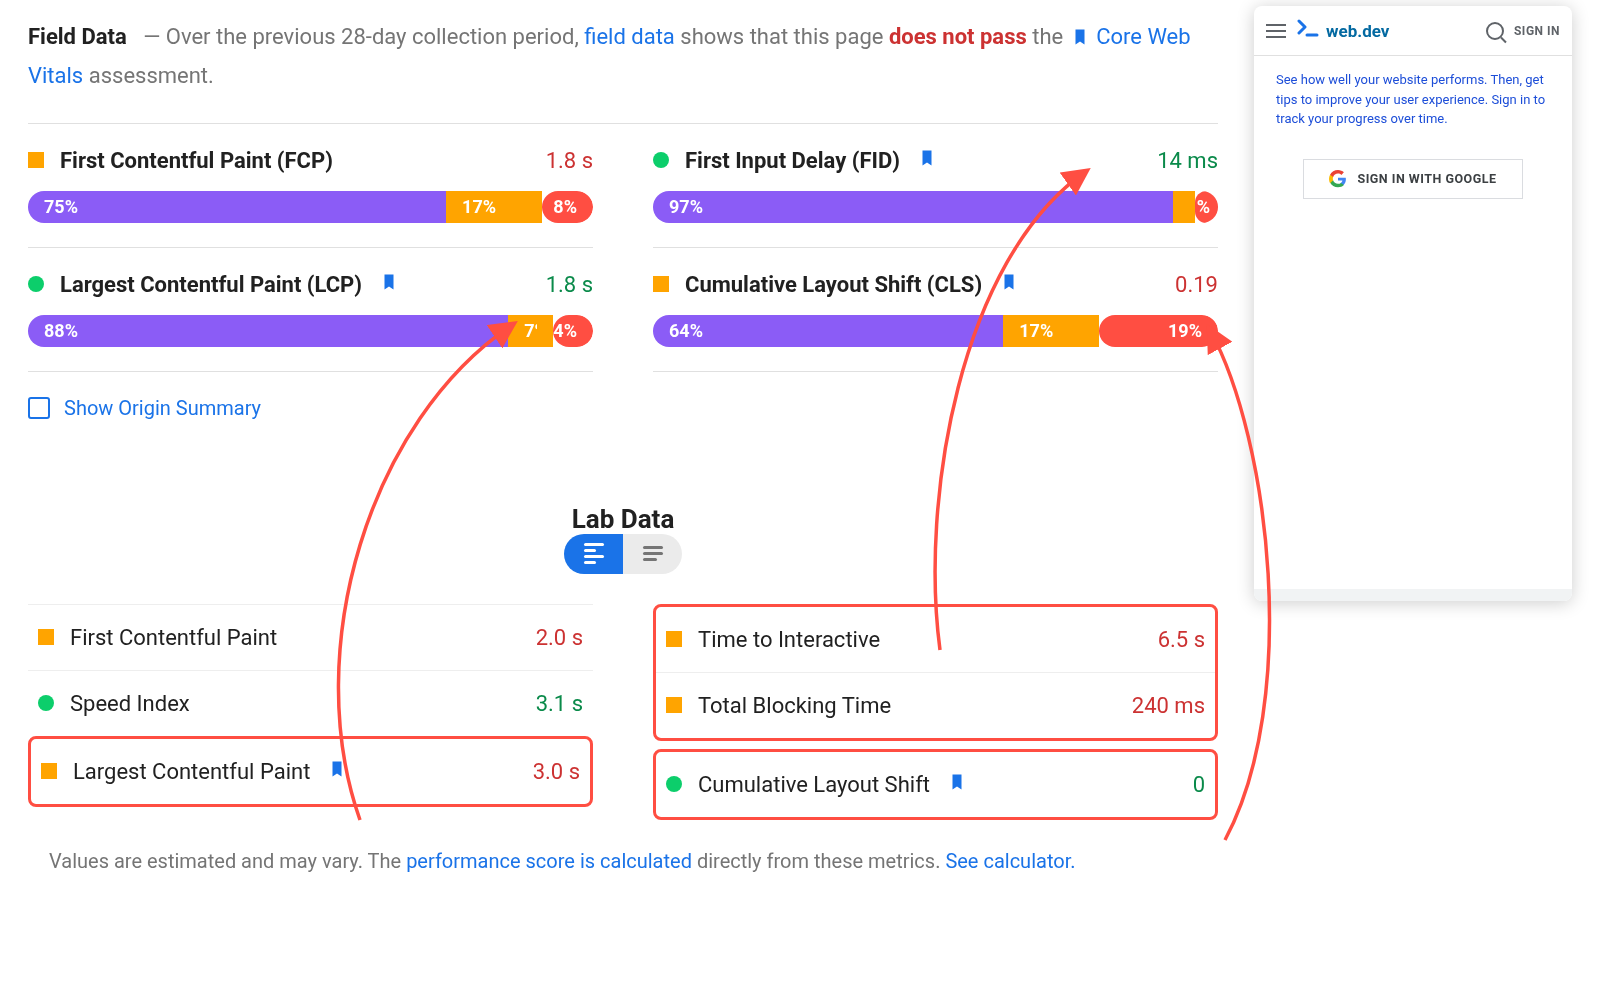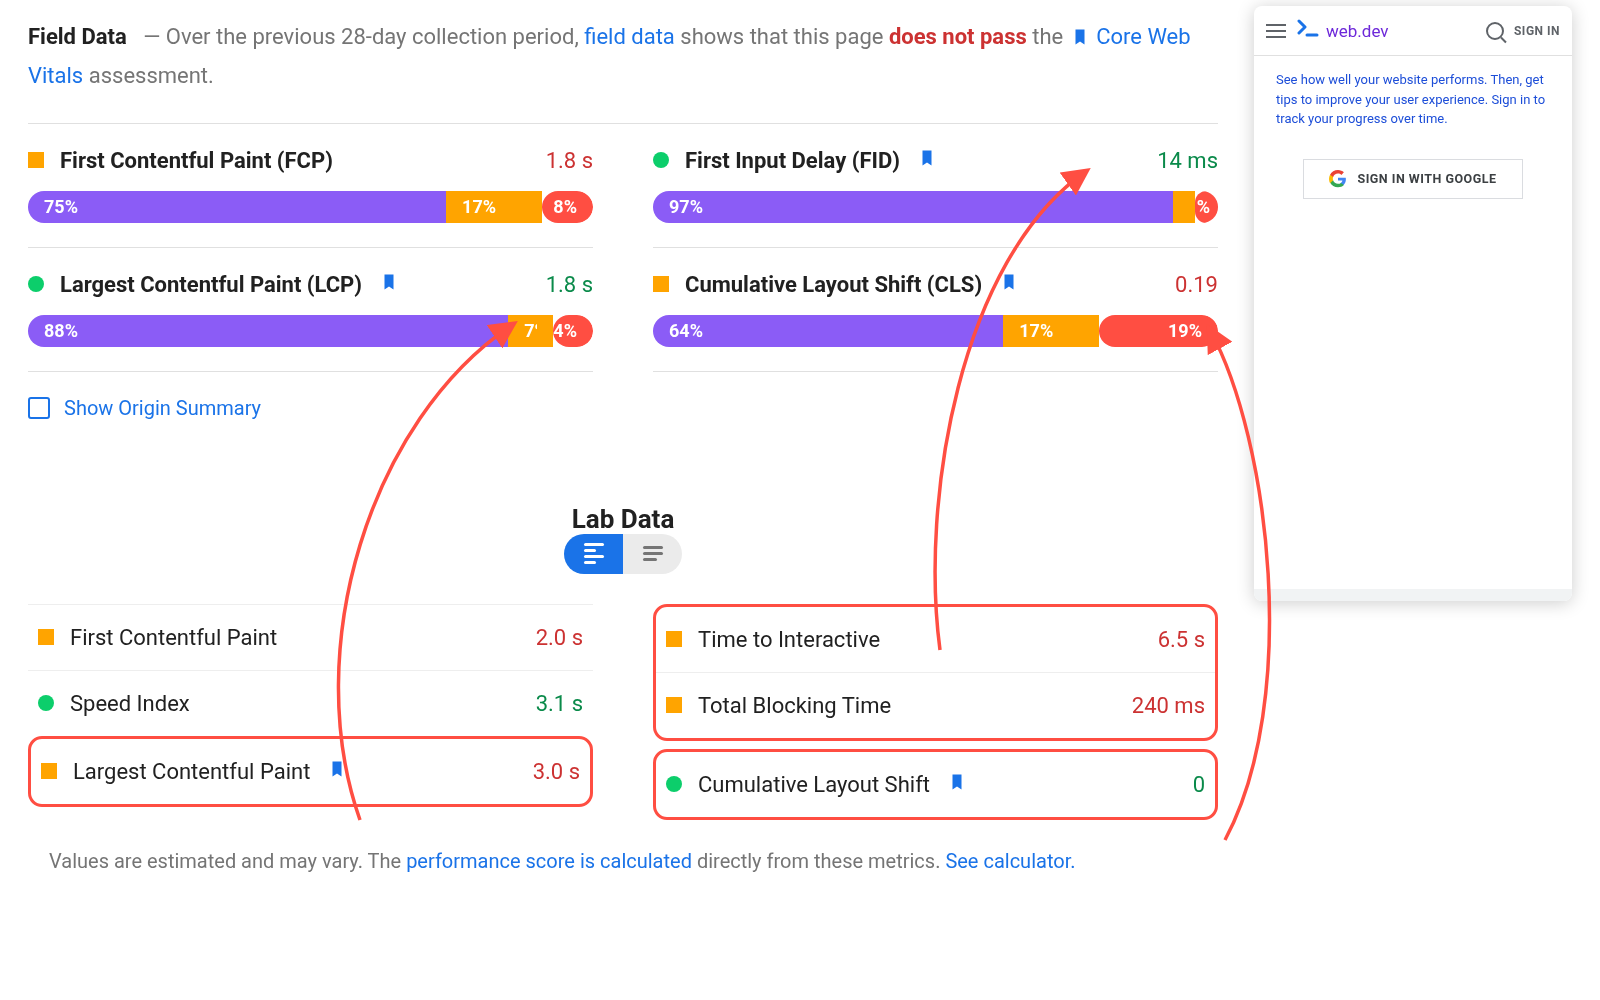--- a/index.html
+++ b/index.html
@@ -115,21 +115,21 @@
   .lab-row {
     display:flex; align-items:center; justify-content:space-between;
     padding: 20px 10px;
     border-top: 1px solid #eee;
   }
   .lab-left { display:flex; align-items:center; gap:16px; }
   .lab-name { font-size:22px; font-weight:400; }
   .lab-val { font-size:22px; }
   .highlight-box {
     border: 3px solid #ff4e42;
-    border-radius: 14px;
+    border-radius: 8px;
   }
   .footer {
     margin-top: 24px;
     font-size: 20px;
     color: #757575;
     line-height: 1.7;
     margin-left: 21px;
   }
   .footer .link-blue { color: #1a73e8; }
 
@@ -154,21 +154,21 @@
     padding: 0 12px;
     border-bottom: 1px solid #e0e0e0;
     gap: 10px;
   }
   .hamburger { width:20px; display:flex; flex-direction:column; gap:4px; }
   .hamburger span { height:2px; background:#5f6368; }
   .logo { display:flex; align-items:center; gap:6px; }
   .logo-icon {
     width:24px; height:24px;
   }
-  .logo-text { font-weight:400; font-size:17px; color:#6d28d9; }
+  .logo-text { font-weight:700; font-size:17px; color:#0369a1; }
   .phone-header .spacer { flex:1; }
   .search-ic { width:18px; height:18px; border:2px solid #5f6368; border-radius:50%; position:relative; }
   .search-ic::after { content:''; position:absolute; width:7px; height:2px; background:#5f6368; bottom:-3px; right:-5px; transform:rotate(45deg); }
   .signin-top { font-size:12px; font-weight:700; color:#5f6368; letter-spacing:0.5px; }
   .measure-title { font-size:44px; text-align:center; margin-top:48px; color:#202124; }
   .measure-desc { font-size:13px; color:#1d4ed8; text-align:left; padding:14px 22px 0; line-height:1.5; }
   .google-btn {
     margin: 30px auto 0;
     display:flex;
     align-items:center;

